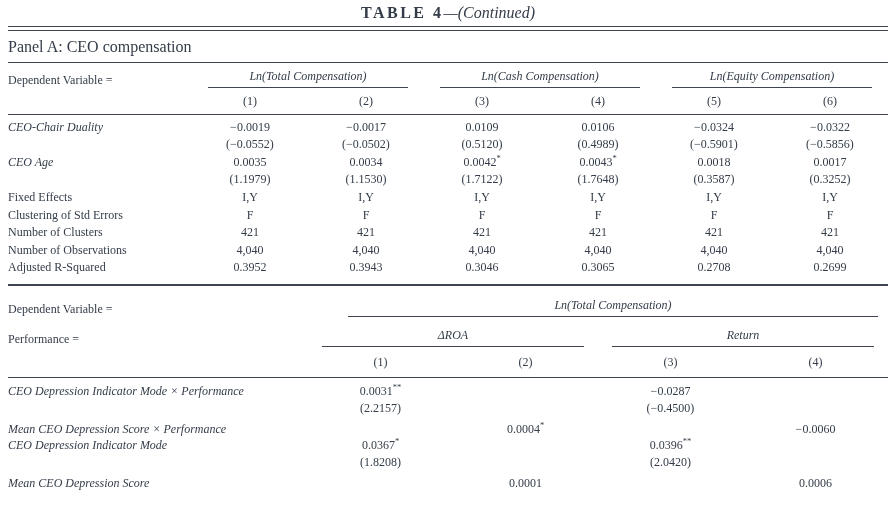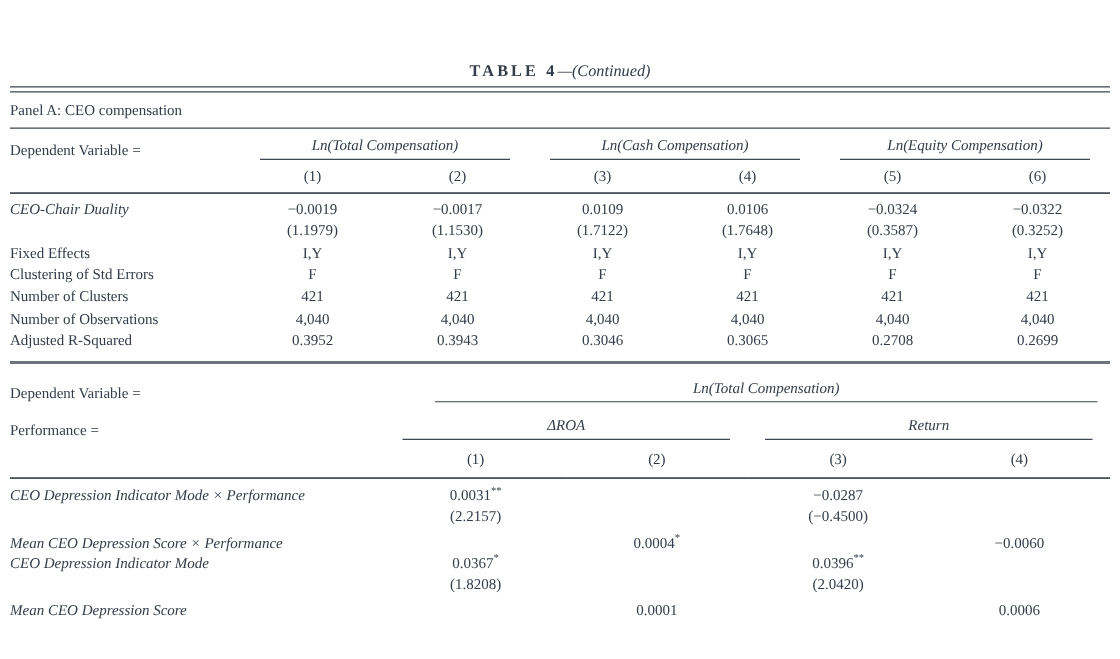--- a/index.html
+++ b/index.html
@@ -3,27 +3,27 @@
 <meta charset="utf-8">
 <style>
   :root{ --ink:#333c48; --line:#3e4550; --bg:#ffffff; }
   *{ box-sizing:border-box; }
   html,body{ margin:0; padding:0; background:#fff; }
   .sheet{
     width:896px; height:527px; padding:2px 8px 0;
     font-family:"Liberation Serif", serif;
     color:var(--ink); background:var(--bg); overflow:hidden;
   }
-  .tbl-title{ text-align:center; font-size:13px; padding:2px 0 4px; white-space:nowrap;margin-top:45px; }
+  .tbl-title{ text-align:center; font-size:16px; padding:2px 0 4px; white-space:nowrap; }
   .tbl-title .t-main{ font-weight:700; letter-spacing:2.5px; }
   .tbl-title .t-cont{ font-style:italic; letter-spacing:0; }
   .double-rule{ border-top:1.6px solid var(--line); border-bottom:1.6px solid var(--line); height:4.6px; }
   .rule{ border-top:1.4px solid var(--line); height:0; }
   .spacer{ height:5px; }
-  .panel-title{ font-size:12px; padding:7px 0 6px; }
+  .panel-title{ font-size:16px; padding:7px 0 6px; }
 
   table{ width:100%; border-collapse:collapse; table-layout:fixed; }
   th,td{ font-weight:400; font-size:12px; padding:0; text-align:center; overflow:hidden; white-space:nowrap; }
   thead th{ vertical-align:bottom; }
   th.rowlab, td.rowlab{ text-align:left; }
   .it{ font-style:italic; }
   sup{ font-size:8.5px; line-height:0; }
 
   .spanner{ border-bottom:1.1px solid var(--line); padding:0 0 3px; margin:0 16px; font-style:italic; }
   tr.nums th{ border-bottom:1.7px solid var(--line); padding:6px 0 5px; }
@@ -94,20 +94,38 @@
           <td class="rowlab it">CEO-Chair Duality</td>
           <td>−0.0019</td>
           <td>−0.0017</td>
           <td>0.0109</td>
           <td>0.0106</td>
           <td>−0.0324</td>
           <td>−0.0322</td>
         </tr>
         <tr class="trow">
           <td class="rowlab"></td>
+          <td>(−0.0552)</td>
+          <td>(−0.0502)</td>
+          <td>(0.5120)</td>
+          <td>(0.4989)</td>
+          <td>(−0.5901)</td>
+          <td>(−0.5856)</td>
+        </tr>
+        <tr>
+          <td class="rowlab it">CEO Age</td>
+          <td>0.0035</td>
+          <td>0.0034</td>
+          <td>0.0042<sup>*</sup></td>
+          <td>0.0043<sup>*</sup></td>
+          <td>0.0018</td>
+          <td>0.0017</td>
+        </tr>
+        <tr class="trow">
+          <td class="rowlab"></td>
           <td>(1.1979)</td>
           <td>(1.1530)</td>
           <td>(1.7122)</td>
           <td>(1.7648)</td>
           <td>(0.3587)</td>
           <td>(0.3252)</td>
         </tr>
         <tr>
           <td class="rowlab">Fixed Effects</td>
           <td>I,Y</td>

